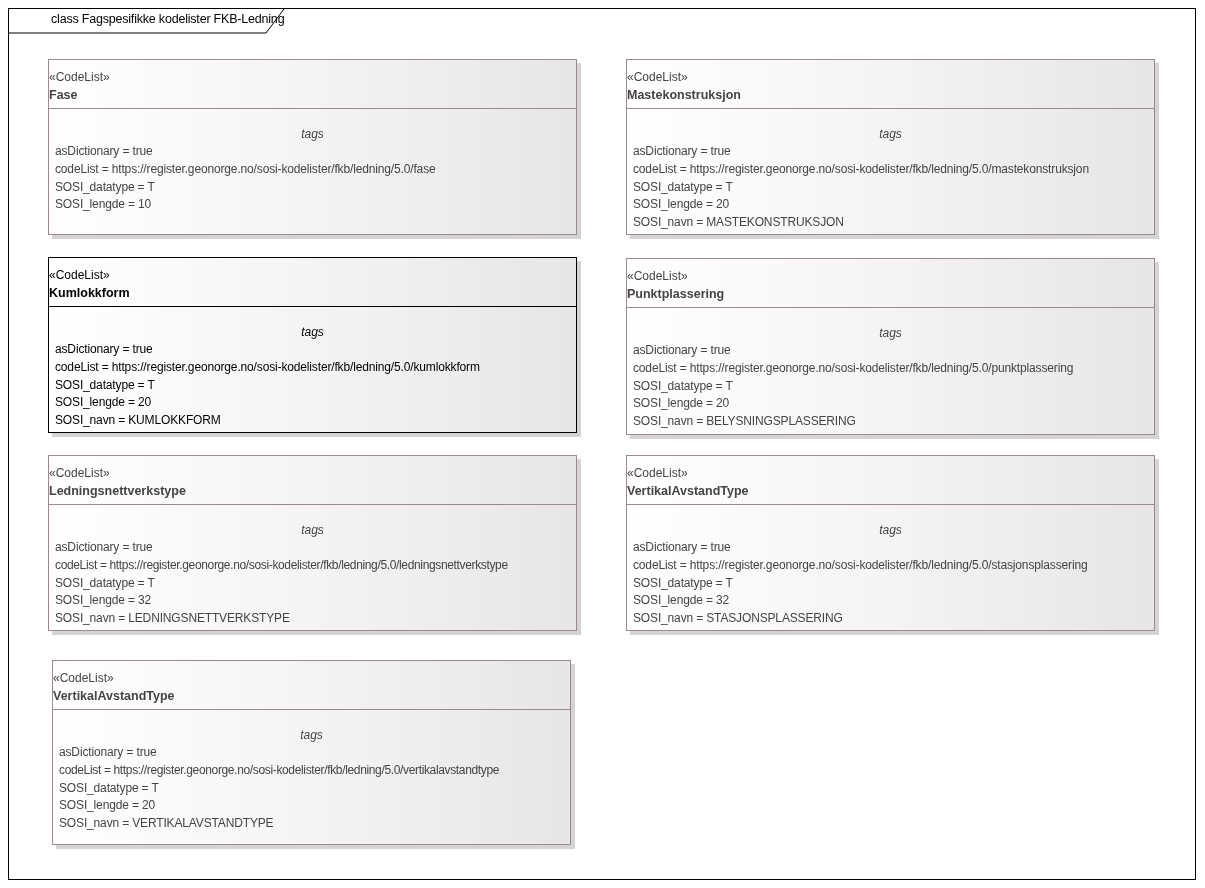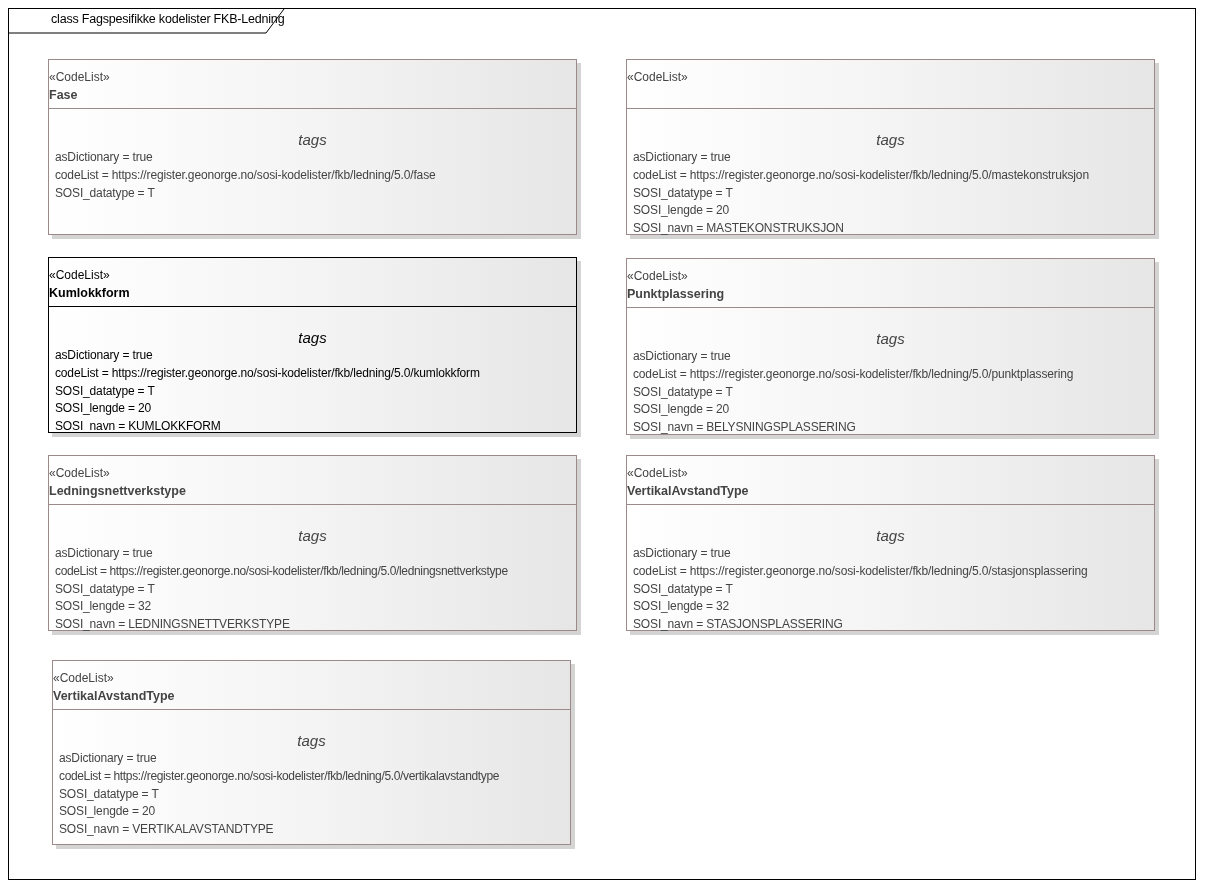--- a/index.html
+++ b/index.html
@@ -13,22 +13,22 @@
                    white-space: nowrap; letter-spacing: -0.2px; margin-left: 36px; }
     .box { position: absolute; box-sizing: border-box; border: 1px solid #9c8a8a;
            background: linear-gradient(to right, #ffffff 0%, #f4f4f4 50%, #e6e6e6 100%);
            box-shadow: 4px 4px 0 #d4d4d4; color: #444; }
     .box.selected { border: 1.5px solid #000; color: #000; }
     .box .head { height: 49px; border-bottom: 1px solid #9c8a8a; text-align: left;
                  box-sizing: border-box; padding-top: 8px; }
     .box.selected .head { border-bottom: 1.5px solid #000; }
     .stereo { font-size: 12px; line-height: 18px; }
     .name { font-size: 12.5px; font-weight: bold; line-height: 18px; }
-    .tags-title { text-align: center; font-style: italic; font-size: 15px; line-height: 18px;
-                  margin-top: 22px; }
+    .tags-title { text-align: center; font-style: italic; font-size: 12px; line-height: 18px;
+                  margin-top: 16px; }
     .tag { font-size: 12px; line-height: 17.8px; padding-left: 6px; white-space: nowrap;
            letter-spacing: -0.15px; }
   </style>
 </head>
 <body>
 
 <div class="frame"></div>
 <div class="frame-tab">
   <svg width="280" height="26">
     <polyline points="0,25 258,25 276,1 276,0" fill="none" stroke="#000" stroke-width="1"></polyline>
@@ -38,25 +38,27 @@
 
 <div class="box" style="left:48px; top:59px; width:529px; height:176px;">
   <div class="head">
     <div class="stereo">«CodeList»</div>
     <div class="name">Fase</div>
   </div>
   <div class="tags-title">tags</div>
   <div class="tag">asDictionary = true</div>
   <div class="tag">codeList = https://register.geonorge.no/sosi-kodelister/fkb/ledning/5.0/fase</div>
   <div class="tag">SOSI_datatype = T</div>
+  <div class="tag">SOSI_lengde = 10</div>
 </div>
 
 <div class="box" style="left:626px; top:59px; width:529px; height:176px;">
   <div class="head">
     <div class="stereo">«CodeList»</div>
+    <div class="name">Mastekonstruksjon</div>
   </div>
   <div class="tags-title">tags</div>
   <div class="tag">asDictionary = true</div>
   <div class="tag">codeList = https://register.geonorge.no/sosi-kodelister/fkb/ledning/5.0/mastekonstruksjon</div>
   <div class="tag">SOSI_datatype = T</div>
   <div class="tag">SOSI_lengde = 20</div>
   <div class="tag">SOSI_navn = MASTEKONSTRUKSJON</div>
 </div>
 
 <div class="box selected" style="left:48px; top:257px; width:529px; height:176px;">

